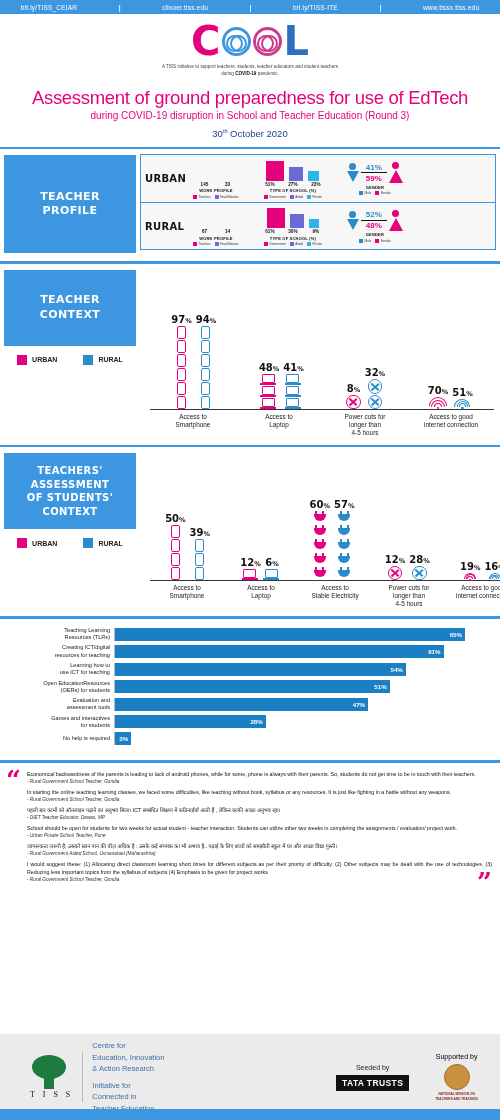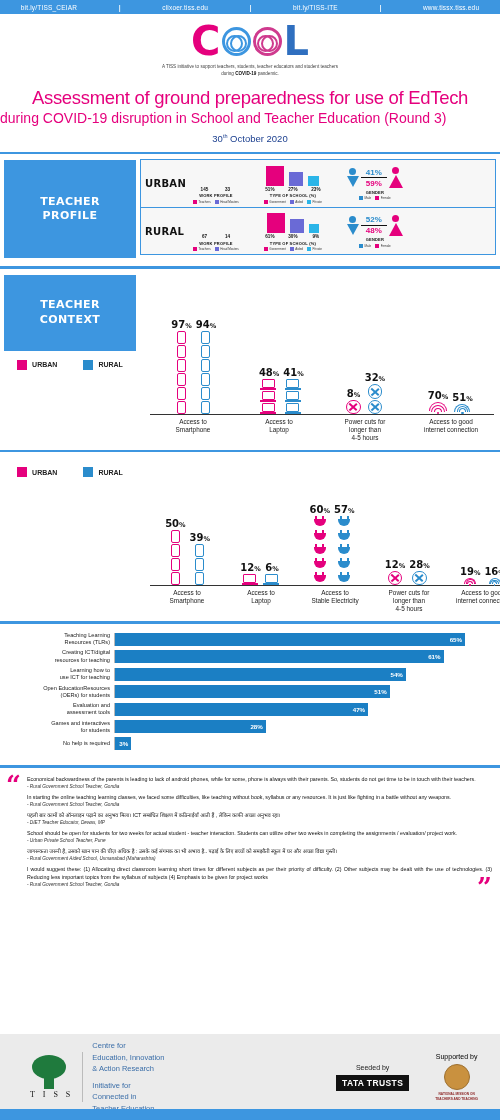--- a/index.html
+++ b/index.html
@@ -43,21 +43,21 @@
   .knot.pink:before { border:2.5px solid #cf3a8e; left:1px; }
   .knot.pink:after  { border:2.5px solid #cf3a8e; right:1px; }
   .brand-sub { font-size:7.5px; color:#222; margin-top:2px; font-weight:600;}
   .brand-note { font-size:4.6px; color:#444; line-height:1.5; margin-top:3px;}
   .brand-note b { color:#111; }
 
   .title {
     text-align:center; color:#e5007d;
     font-size:18.5px; margin-top:9px; letter-spacing:-.3px;
   }
-  .subtitle { color:#e5007d; font-size:14px; margin-top:1px;}
+  .subtitle { text-align:center; color:#e5007d; font-size:10px; margin-top:1px;}
   .date { text-align:center; color:#1b3f8f; font-size:9.5px; margin-top:7px;}
   .date sup { font-size:5.5px; }
 
   
   .section { margin-top:8px; position:relative; }
   .rule { height:2.5px; background:#3d96e0; width:100%; }
   .srow { display:flex; }
   .label-col {
     width:140px; flex:0 0 140px; padding:6px 4px 0 4px;
   }
@@ -520,20 +520,23 @@
           </div>
       </div>
     </div>
   </div>
 </div>
 
 <div class="section">
   <div class="rule"></div>
   <div class="srow">
     <div class="label-col">
+      <div class="label-box" style="height:76px;font-size:10px;">
+        <span id="lbl-sctx">TEACHERS' ASSESSMENT<br>OF STUDENTS' CONTEXT</span>
+      </div>
       <div class="legend">
         <span class="li">
             <i class="sw p"></i>
             <span>URBAN</span>
           </span>
         <span class="li">
             <i class="sw b"></i>
             <span>RURAL</span>
           </span>
       </div>

